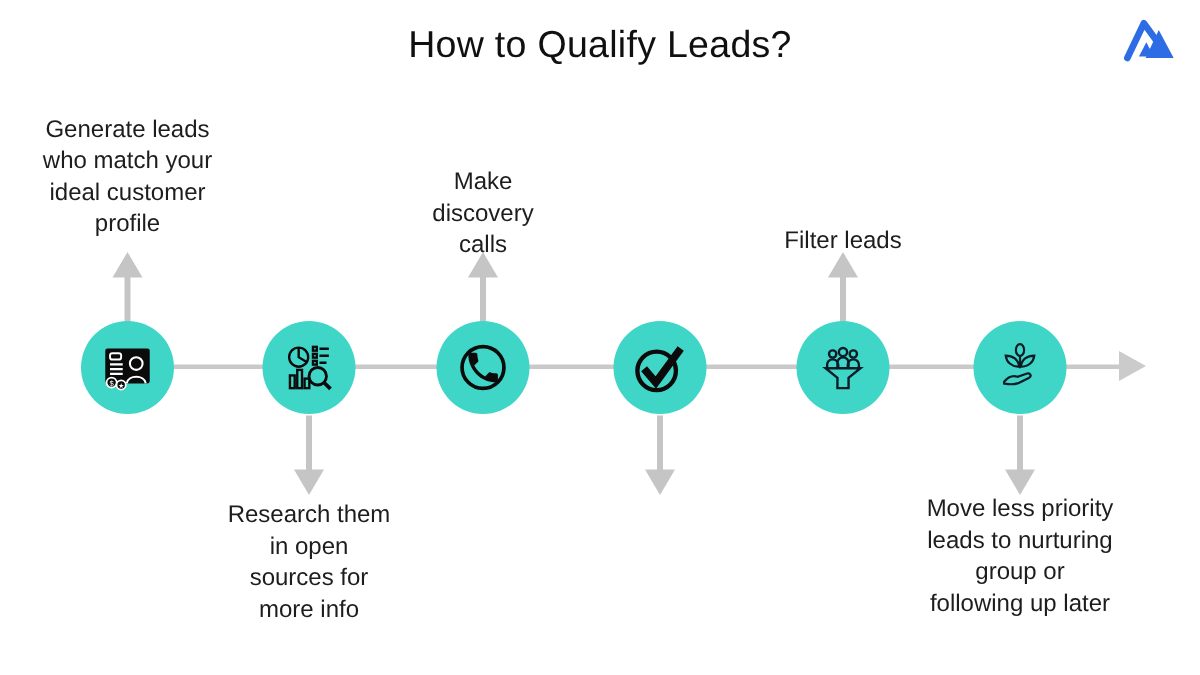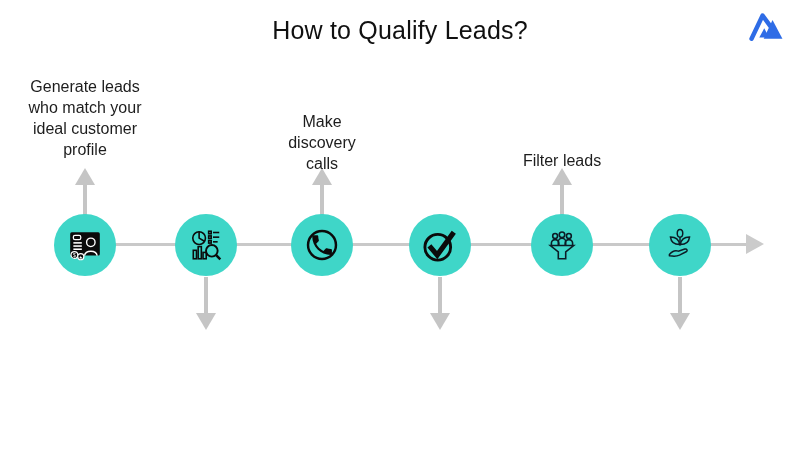--- a/index.html
+++ b/index.html
@@ -208,14 +208,22 @@
   </div>
 
   <div class="step-label l1">Generate leads
 who match your
 ideal customer
 profile</div>
   <div class="step-label l2">Make
 discovery
 calls</div>
   <div class="step-label l3">Filter leads</div>
+  <div class="step-label l4">Research them
+in open
+sources for
+more info</div>
+  <div class="step-label l6">Move less priority
+leads to nurturing
+group or
+following up later</div>
 
 </div>
 
 </body></html>

